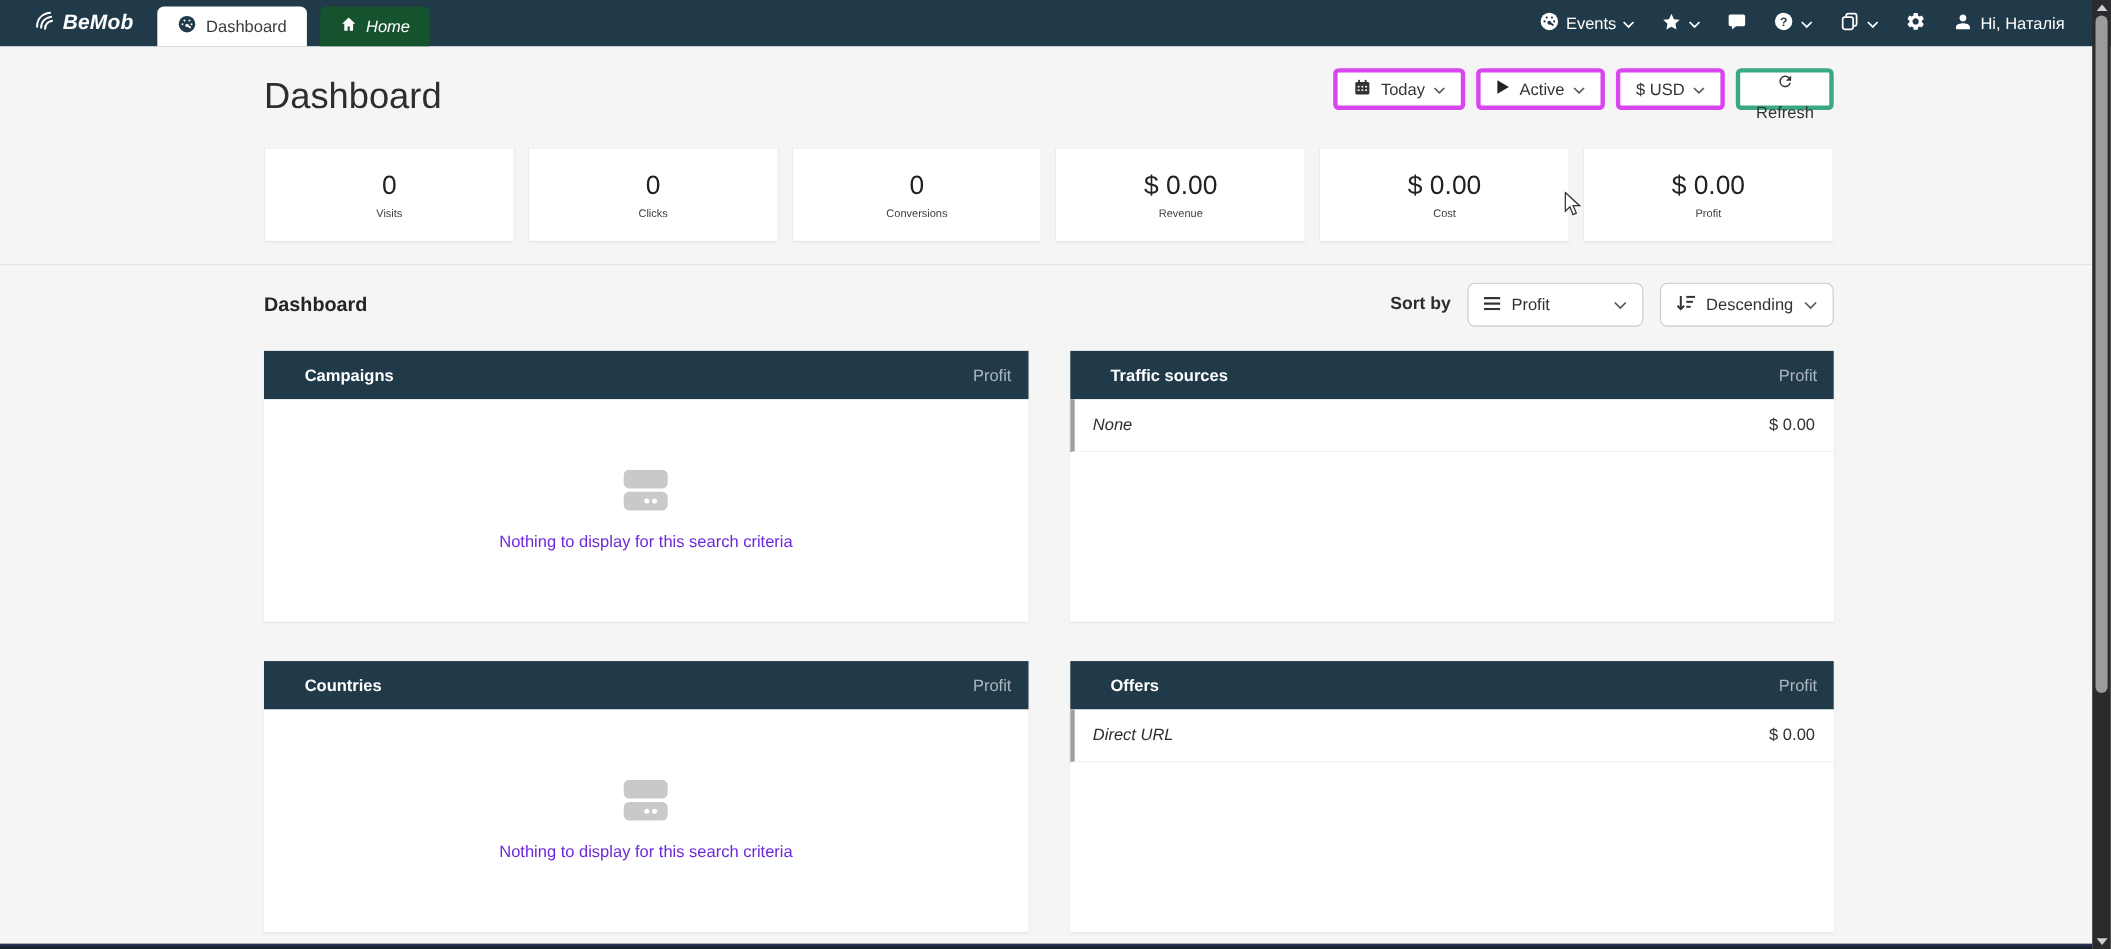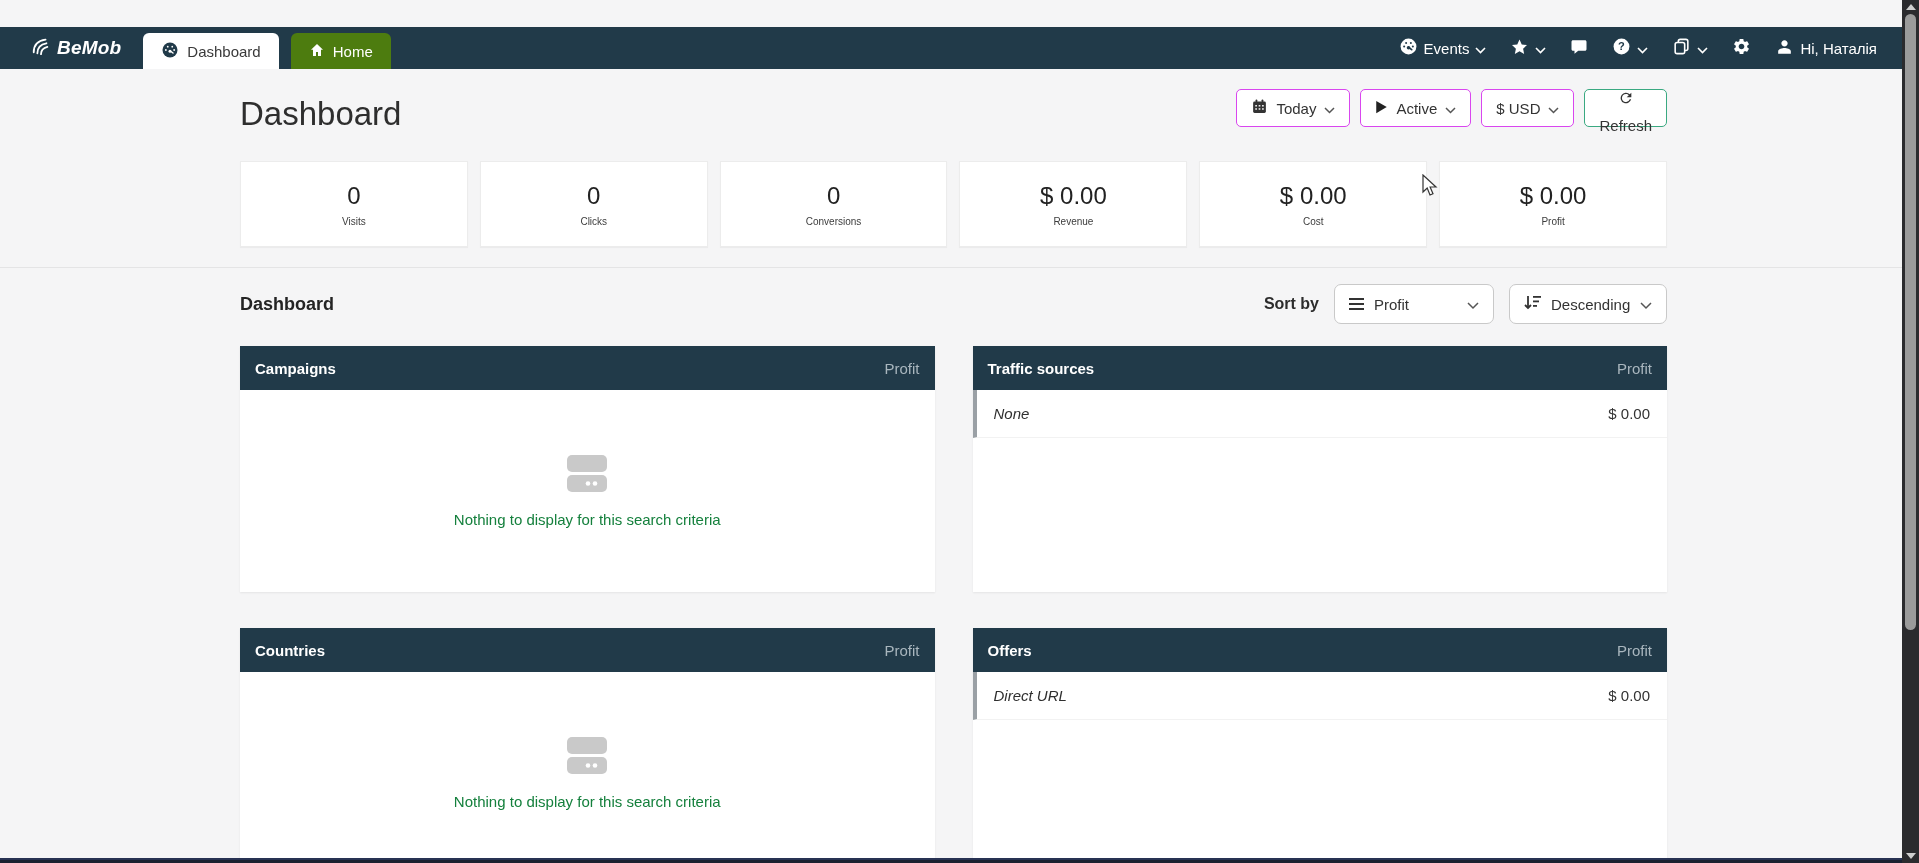--- a/index.html
+++ b/index.html
@@ -10,59 +10,58 @@
     position: relative;
     color: #333;
   }
   
   .topbar {
     height: 42px; width: 1919px;
     background: #213a49;
     display: flex; align-items: center;
     padding: 0 30px;
     color: #fff;
-    margin-top: 27px;
   }
   .logo { display: flex; align-items: center; gap: 5px; font-size: 19px; font-weight: bold; font-style: italic; letter-spacing: .2px; }
   .tabs { display: flex; align-items: flex-end; gap: 12px; margin-left: 22px; height: 42px; }
   .tab { height: 36px; margin-top: 6px; display: flex; align-items: center; gap: 8px; padding: 0 18px; border-radius: 6px 6px 0 0; font-size: 15px; cursor: pointer; }
   .tab.active { background: #fff; color: #3a3a3a; }
-  .tab.home { background: #4d7c0f; color: #fff; }
+  .tab.home { background: #14532d; color: #fff; font-style: italic; }
   .topbar-right { margin-left: auto; display: flex; align-items: flex-end; gap: 24px; font-size: 15px; padding-right: 12px; }
   .tb-item { display: flex; align-items: center; gap: 6px; }
   .chev { display: inline-block; }
   
   .page-head { display: flex; align-items: flex-start; justify-content: space-between; padding: 20px 252px 0 240px; }
   h1.page-title { font-size: 33px; font-weight: 400; color: #2e2e2e; margin-top: 6px; }
   .controls { display: flex; gap: 10px; }
-  .btn { height: 38px; background: #fff; border: 1px solid #d946ef; border-radius: 5px; display: flex; align-items: center; gap: 8px; padding: 0 14px; font-size: 15px; color: #333; cursor: pointer; }
+  .btn { height: 38px; background: #fff; border: 4px solid #d946ef; border-radius: 5px; display: flex; align-items: center; gap: 8px; padding: 0 14px; font-size: 15px; color: #333; cursor: pointer; }
   .btn.refresh { border-color: #3aa981; flex-direction: column; }
   
   .stat-row { display: flex; gap: 12px; padding: 28px 252px 0 240px; }
   .stat-card { flex: 1; background: #fff; border: 1px solid #ececec; height: 86px; display: flex; flex-direction: column; align-items: center; justify-content: center; gap: 6px; box-shadow: 0 1px 1px rgba(0,0,0,.04); }
   .stat-value { font-size: 24px; color: #222; }
   .stat-label { font-size: 10px; color: #3c3c3c; }
   .divider { height: 1px; background: #e4e4e5; margin-top: 20px; width: 1902px; }
   
   .stats-bar { display: flex; align-items: center; justify-content: space-between; padding: 16px 252px 0 240px; }
   h2.stats-heading { font-size: 18px; color: #242424; }
   .sort { display: flex; align-items: center; gap: 15px; text-align: center; }
   .sort-label { font-weight: bold; font-size: 16px; color: #2c2c2c; }
   .select { height: 40px; background: #fff; border: 1px solid #c9c9c9; border-radius: 7px; display: flex; align-items: center; gap: 10px; padding: 0 14px; font-size: 15px; color: #333; cursor: pointer; }
   .select.w1 { width: 160px; } .select.w2 { width: 158px; }
   .select .chev { margin-left: auto; }
   
   .panel-grid { display: grid; grid-template-columns: 1fr 1fr; gap: 36px 38px; padding: 22px 252px 0 240px; }
   .panel { box-shadow: 0 1px 2px rgba(0,0,0,.07); }
   .panel-header { height: 44px; background: #213a49; display: flex; align-items: center; justify-content: space-between; padding: 0 15px; }
-  .panel-title { color: #fff; font-weight: bold; font-size: 15px; }
+  .panel-title { color: #fff; font-weight: bold; font-size: 15px; margin-left: 22px; }
   .panel-metric { color: #a9b6be; font-size: 15px; }
   .panel-body { background: #fff; height: 202px; }
   .panel-body.center { display: flex; flex-direction: column; align-items: center; justify-content: center; gap: 14px; }
-  .empty-text { font-size: 15px; color: #15803d; }
+  .empty-text { font-size: 15px; color: #6d28d9; }
   .data-row { height: 48px; display: flex; align-items: center; justify-content: space-between; border-left: 4px solid #9aa0a5; padding: 0 17px; border-bottom: 1px solid #f2f2f2; }
   .row-name { font-style: italic; font-size: 15px; color: #2f2f2f; }
   .row-value { font-size: 15px; color: #333; }
   
   .bottom-strip { position: absolute; left: 0; bottom: 0; width: 1902px; height: 5px; background: #1a2130; border-top: 2px solid #283253; }
   .scrollbar { position: absolute; right: 0; top: 0; width: 17px; height: 863px; background: #2b2b2e; display: flex; flex-direction: column; align-items: center; }
   .sb-arrow { width: 0; height: 0; border-left: 5px solid transparent; border-right: 5px solid transparent; margin: 4px 0; cursor: pointer; }
   .sb-arrow.up { border-bottom: 6px solid #cfcfcf; }
   .sb-arrow.down { border-top: 6px solid #cfcfcf; margin-top: auto; }
   .sb-thumb { width: 11px; height: 616px; background: #9b9b9b; border-radius: 6px; cursor: pointer; }

